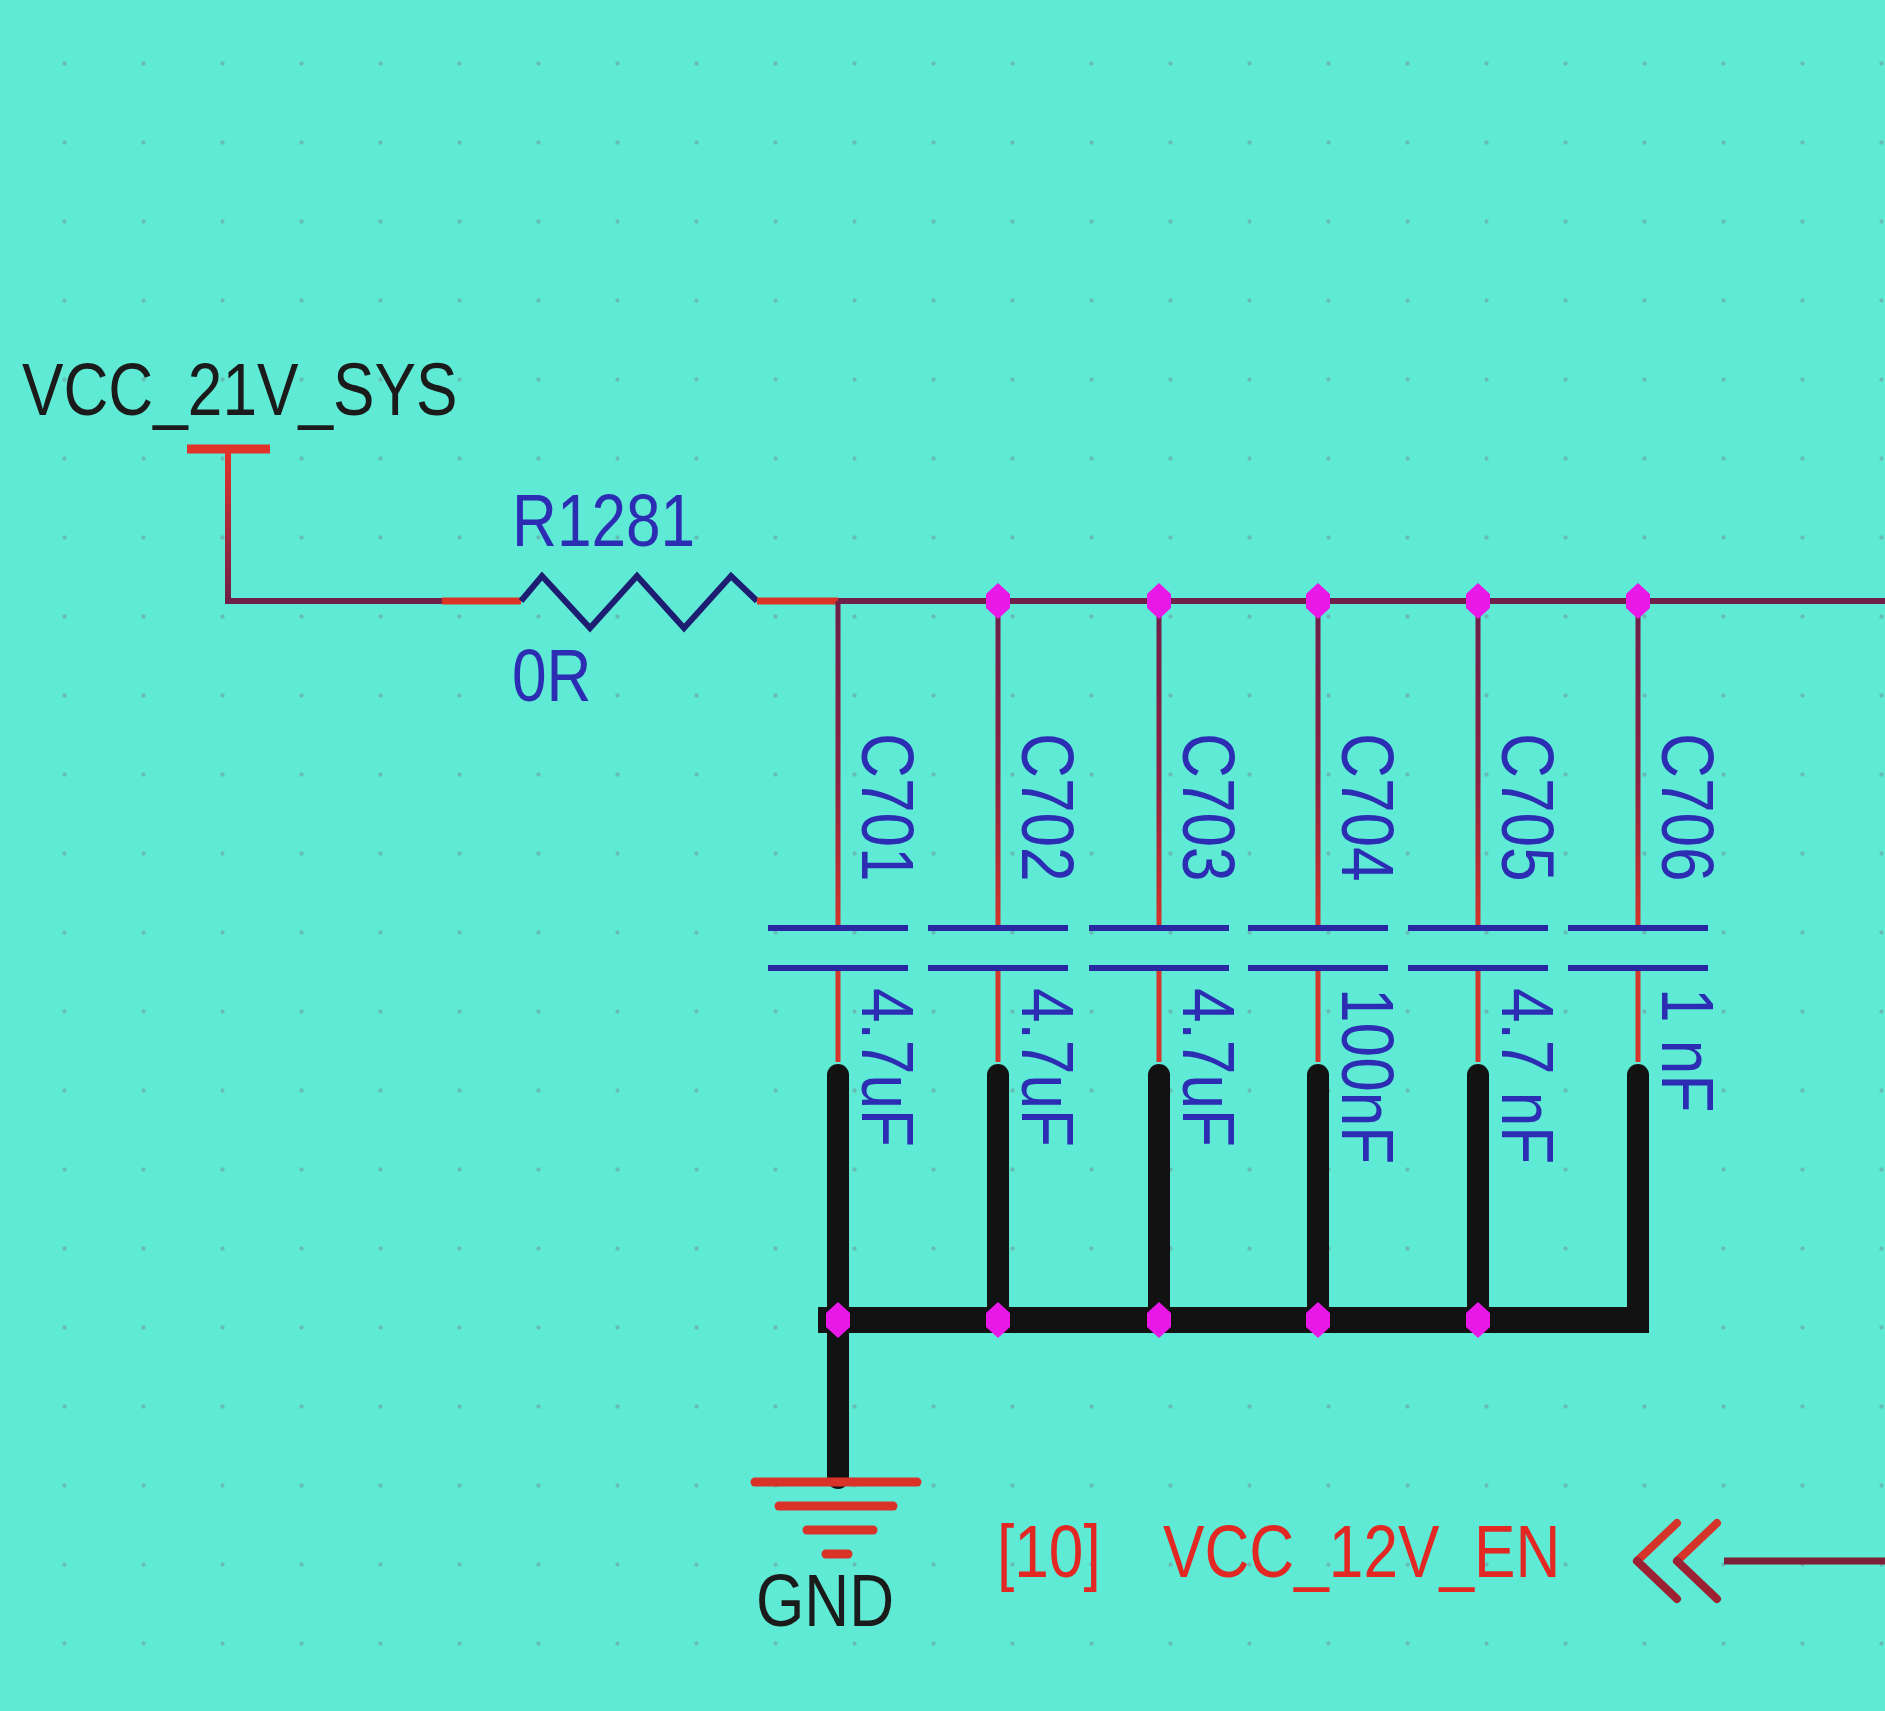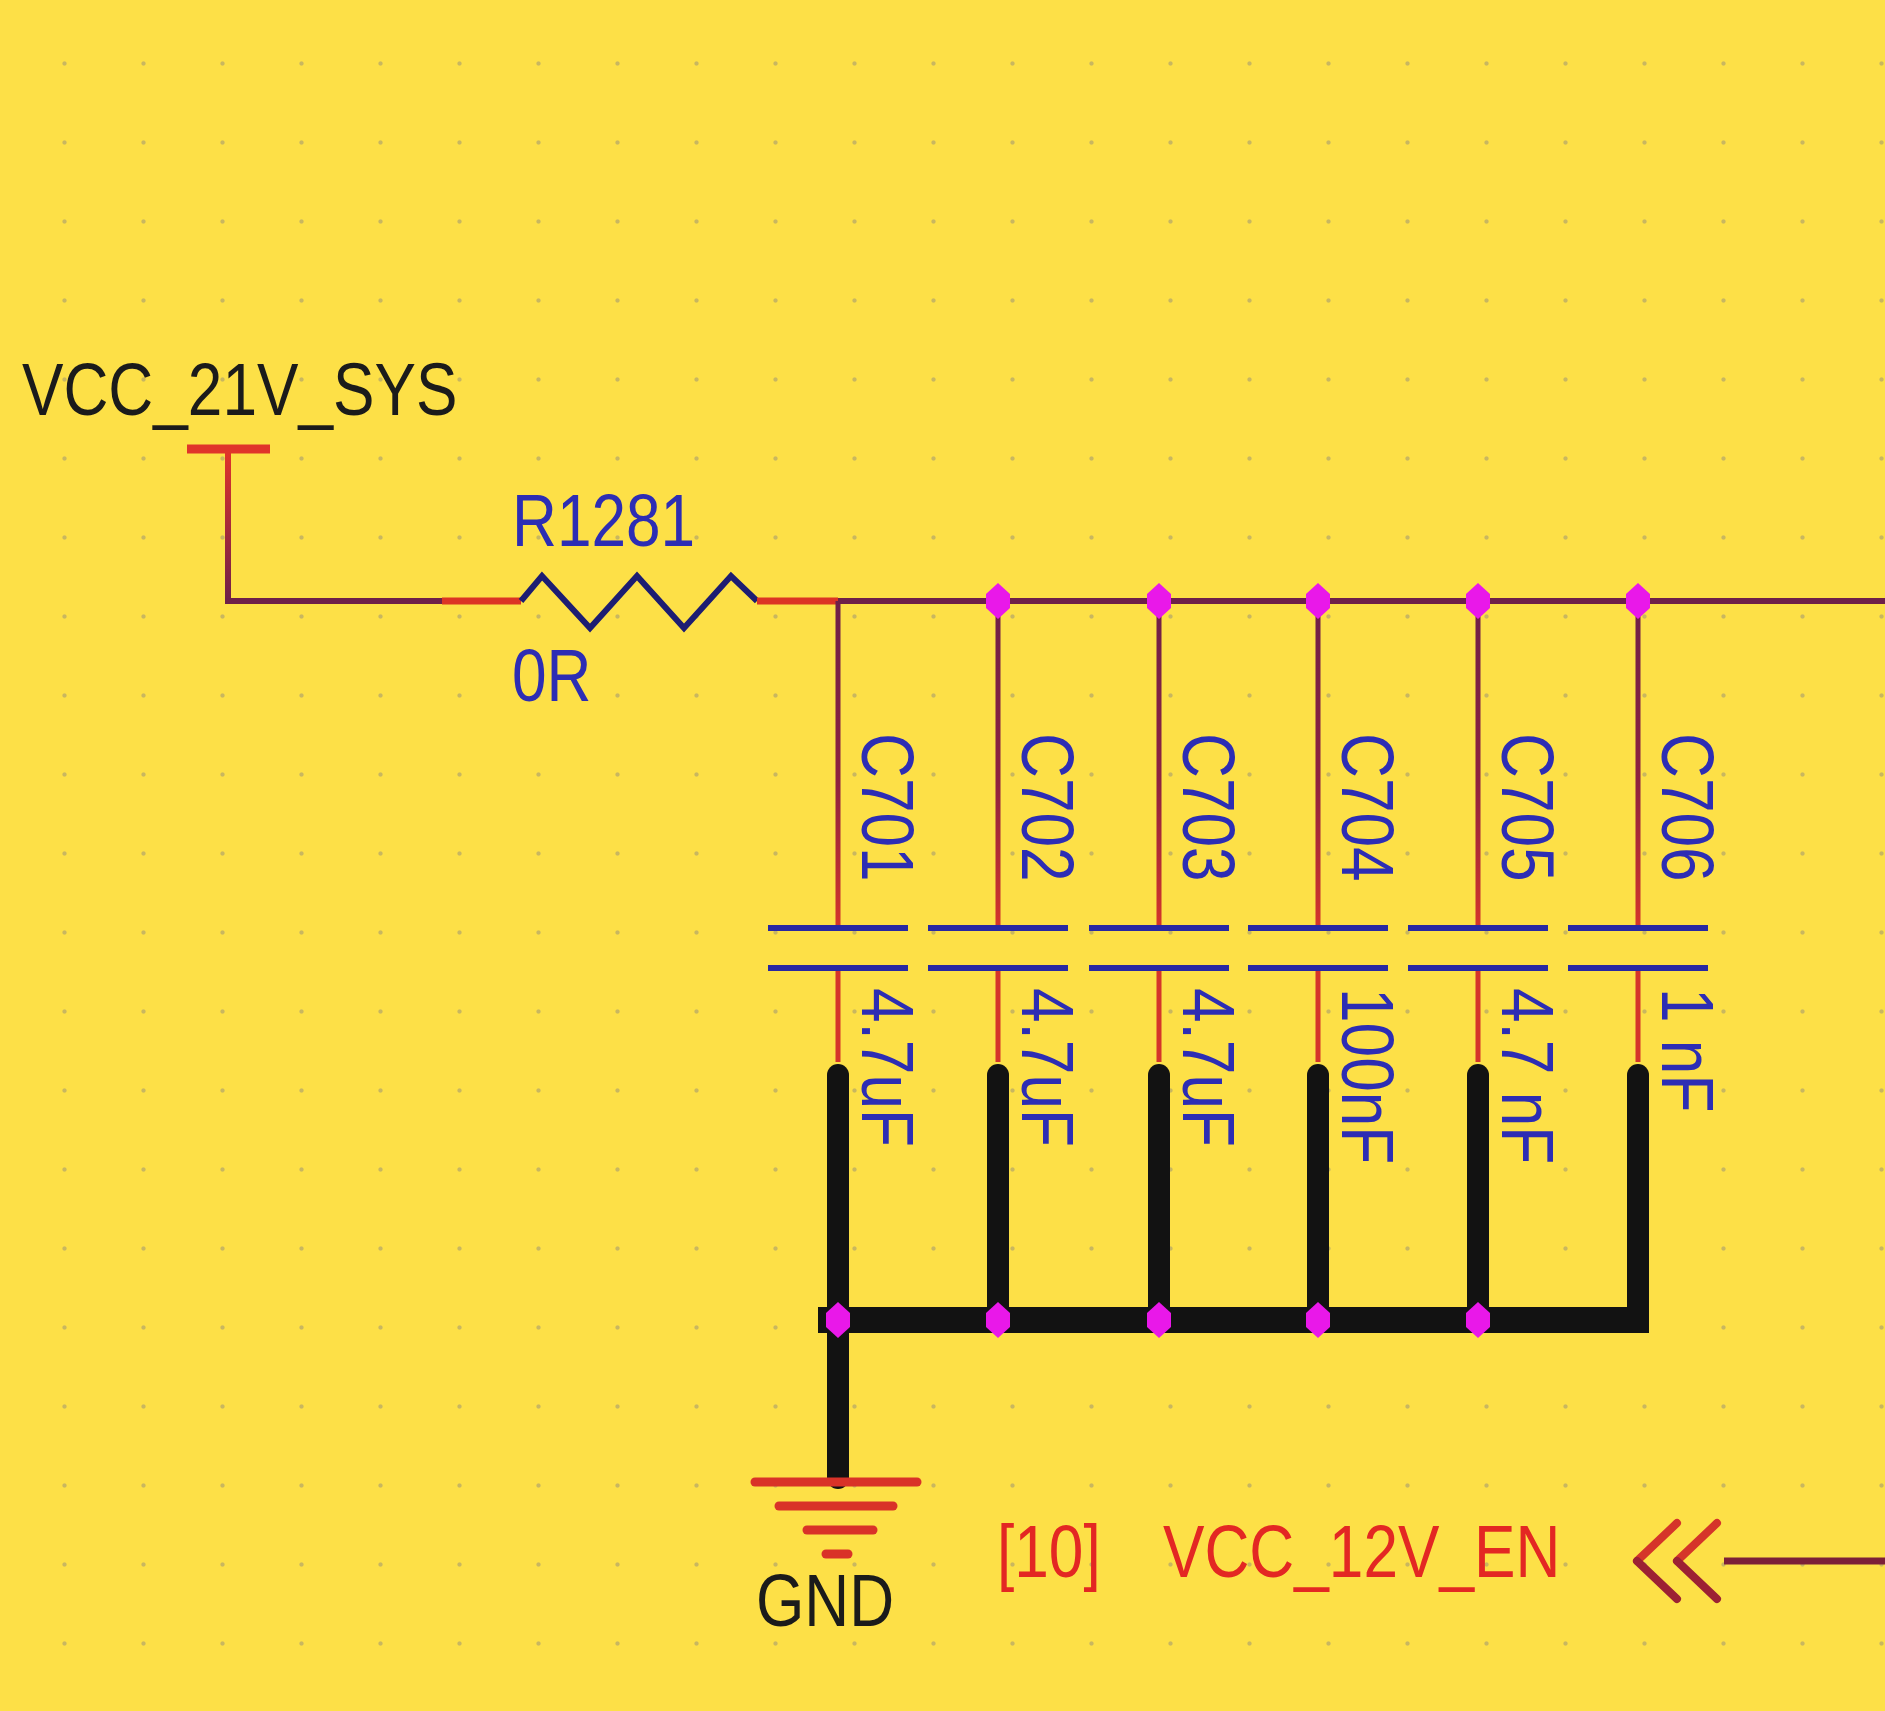--- a/index.html
+++ b/index.html
@@ -1,20 +1,20 @@
 <!DOCTYPE html>
 <html><head>
 <meta charset="utf-8">
 <style>
   html, body { margin: 0; padding: 0; background: #ffffff; }
   .stage {
     position: relative;
     width: 1885px;
     height: 1711px;
-    background: #fde047;
+    background: #5eead4;
     overflow: hidden;
     font-family: "Liberation Sans", sans-serif;
   }
   
   .stage::before {
     content: "";
     position: absolute;
     inset: 0;
     background-image: radial-gradient(circle, rgba(115,115,135,0.38) 1.6px, rgba(0,0,0,0) 2.6px);
     background-size: 79px 79px;

